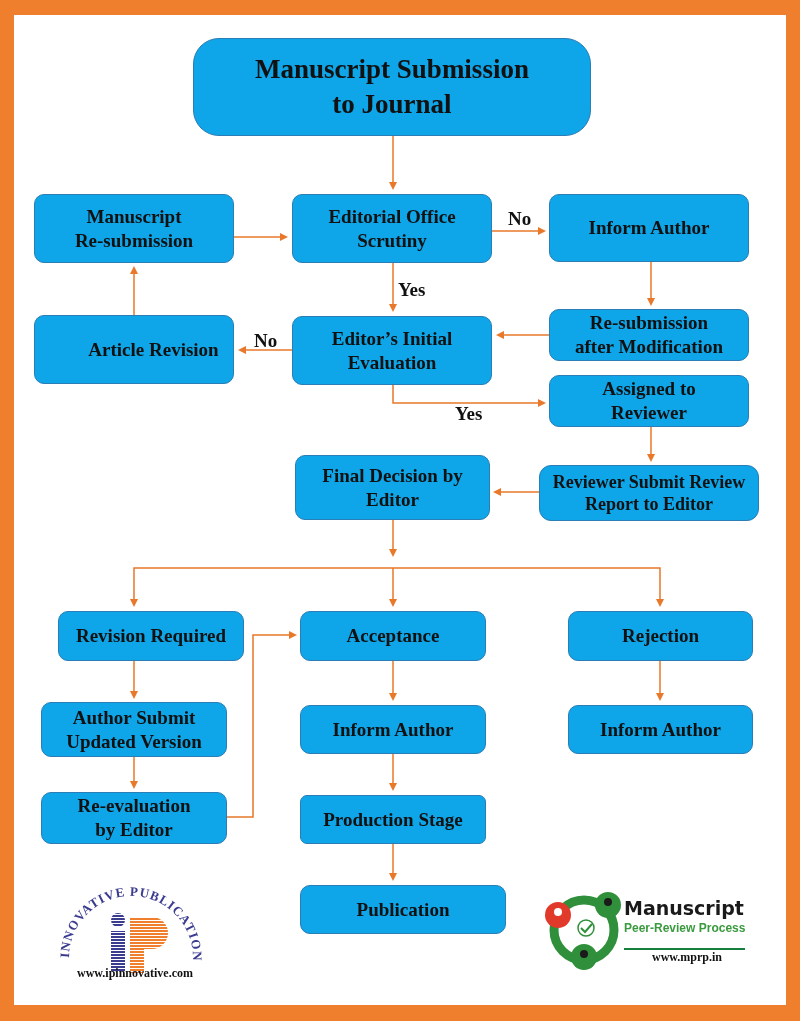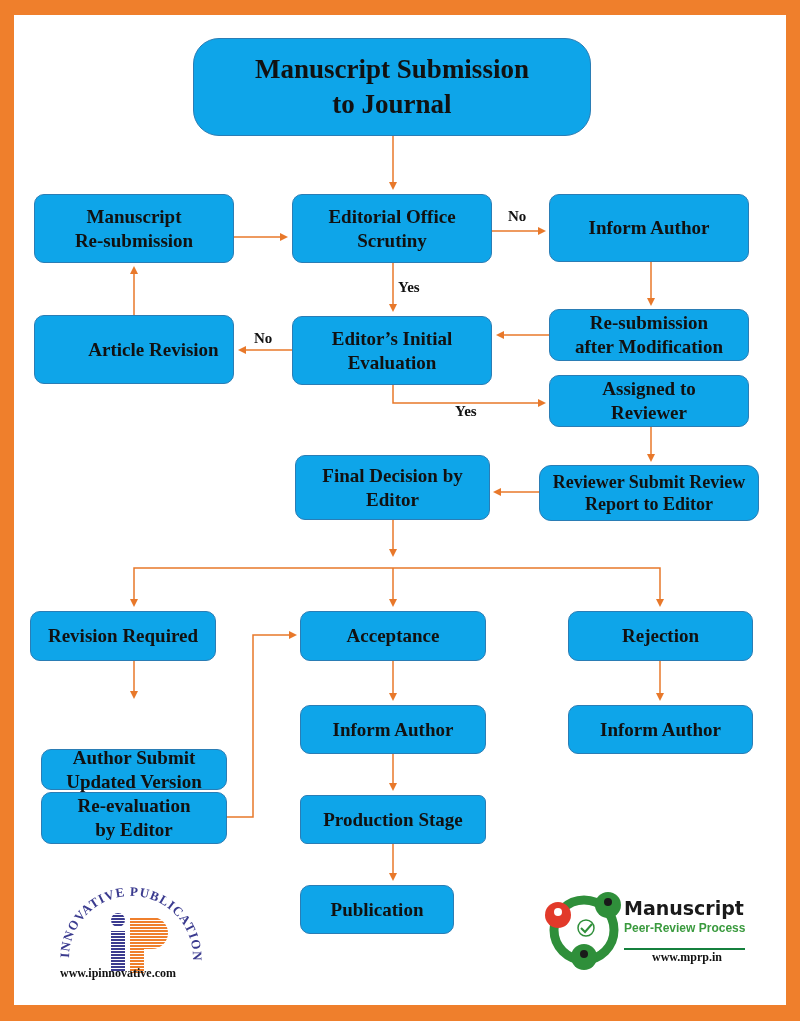--- a/index.html
+++ b/index.html
@@ -3,23 +3,23 @@
 <meta charset="utf-8">
 <style>
   html, body { margin: 0; padding: 0; }
   body { width: 800px; height: 1021px; background: #ef7f2c; position: relative; overflow: hidden; font-family: "Liberation Serif", serif; }
   .canvas { position: absolute; left: 14px; top: 15px; width: 772px; height: 990px; background: #ffffff; }
   .box { position: absolute; box-sizing: border-box; border: 1.5px solid #2a7db5; border-radius: 10px; background: #0ea5e9;
          display: flex; align-items: center; justify-content: center; text-align: center; font-weight: bold; color: #111;
          font-size: 19px; line-height: 1.25; white-space: pre-line; }
   .box.title { border-radius: 26px; font-size: 27px; line-height: 1.3; }
   svg.arrows { position: absolute; left: 0; top: 0; width: 800px; height: 1021px; }
-  .lbl { position: absolute; font-weight: bold; font-size: 15px; color: #111; }
+  .lbl { position: absolute; font-weight: bold; font-size: 19px; color: #111; }
   .logo-ip { position: absolute; left: 55px; top: 870px; width: 150px; height: 115px; }
-  .ip-url { position: absolute; left: 60px; top: 966px; font-size: 12px; font-weight: bold; color: #111; width: 150px; text-align: left; }
+  .ip-url { position: absolute; left: 60px; top: 966px; font-size: 12px; font-weight: bold; color: #111; width: 150px; text-align: center; }
   .mprp { position: absolute; left: 540px; top: 885px; width: 230px; height: 90px; }
   .mprp-title { position: absolute; left: 624px; top: 897px; font-family: "DejaVu Sans", sans-serif; font-weight: bold; font-size: 19px; color: #1a1a1a; }
   .mprp-sub { position: absolute; left: 624px; top: 921px; font-family: "Liberation Sans", sans-serif; font-weight: bold; font-size: 12px; color: #3a9a3e; border-bottom: 2px solid #15803d; padding-bottom: 13px; }
   .mprp-url { position: absolute; left: 652px; top: 950px; font-size: 12px; font-weight: bold; color: #111; }
 </style>
 </head>
 <body>
 
 <div class="canvas"></div>
 
@@ -66,31 +66,31 @@
 <div class="box" style="left:292px;top:316px;width:200px;height:69px;">Editor’s Initial
 Evaluation</div>
 <div class="box" style="left:549px;top:309px;width:200px;height:52px;">Re-submission
 after Modification</div>
 <div class="box" style="left:549px;top:375px;width:200px;height:52px;">Assigned to
 Reviewer</div>
 <div class="box" style="left:295px;top:455px;width:195px;height:65px;">Final Decision by
 Editor</div>
 <div class="box" style="left:539px;top:465px;width:220px;height:56px;font-size:18px;border-radius:12px;">Reviewer Submit Review
 Report to Editor</div>
-<div class="box" style="left:30px;top:611px;width:186px;height:50px;">Revision Required</div>
+<div class="box" style="left:58px;top:611px;width:186px;height:50px;">Revision Required</div>
 <div class="box" style="left:300px;top:611px;width:186px;height:50px;">Acceptance</div>
 <div class="box" style="left:568px;top:611px;width:185px;height:50px;">Rejection</div>
-<div class="box" style="left:41px;top:702px;width:186px;height:41px;margin-top:47px;">Author Submit
+<div class="box" style="left:41px;top:702px;width:186px;height:55px;">Author Submit
 Updated Version</div>
 <div class="box" style="left:300px;top:705px;width:186px;height:49px;">Inform Author</div>
 <div class="box" style="left:568px;top:705px;width:185px;height:49px;">Inform Author</div>
 <div class="box" style="left:41px;top:792px;width:186px;height:52px;">Re-evaluation
 by Editor</div>
 <div class="box" style="left:300px;top:795px;width:186px;height:49px;border-radius:7px;">Production Stage</div>
-<div class="box" style="left:300px;top:885px;width:154px;height:49px;">Publication</div>
+<div class="box" style="left:300px;top:885px;width:206px;height:49px;">Publication</div>
 
 <div class="lbl" style="left:508px;top:208px;">No</div>
 <div class="lbl" style="left:398px;top:279px;">Yes</div>
 <div class="lbl" style="left:254px;top:330px;">No</div>
 <div class="lbl" style="left:455px;top:403px;">Yes</div>
 
 <svg class="logo-ip" viewBox="0 0 150 115">
   <defs>
     <path id="arc" d="M14,88 A62,62 0 0 1 138,88"></path>
     <pattern id="stripesP" width="4" height="3" patternUnits="userSpaceOnUse">

